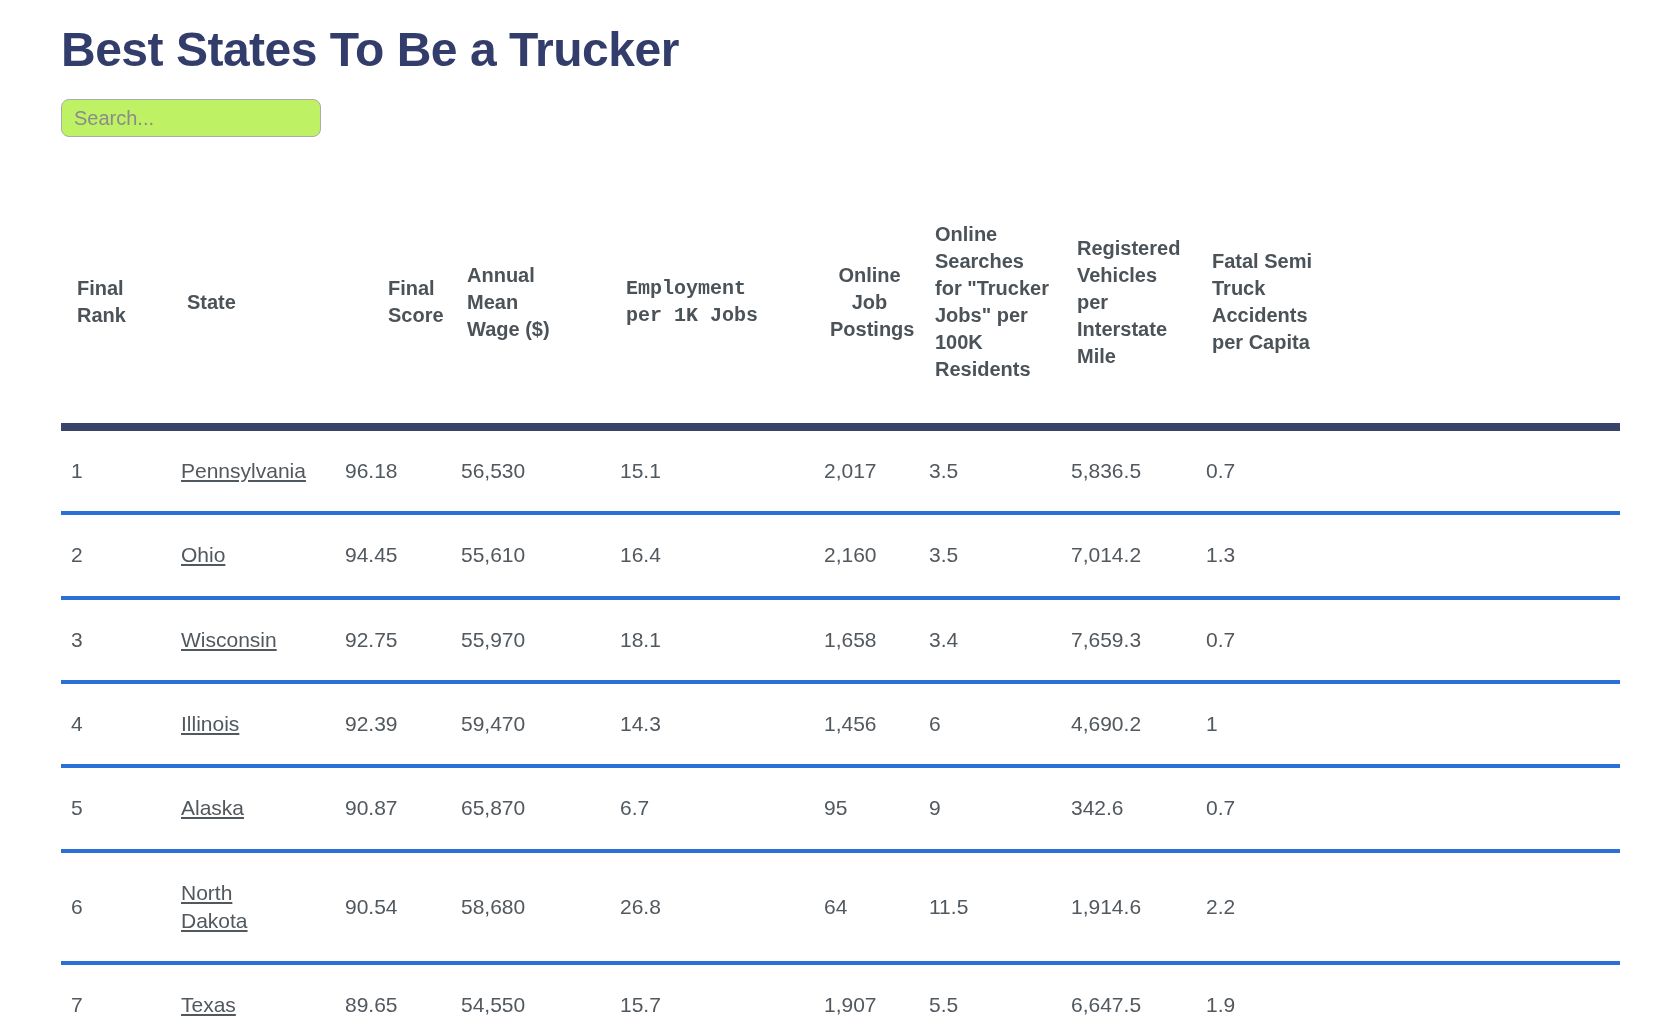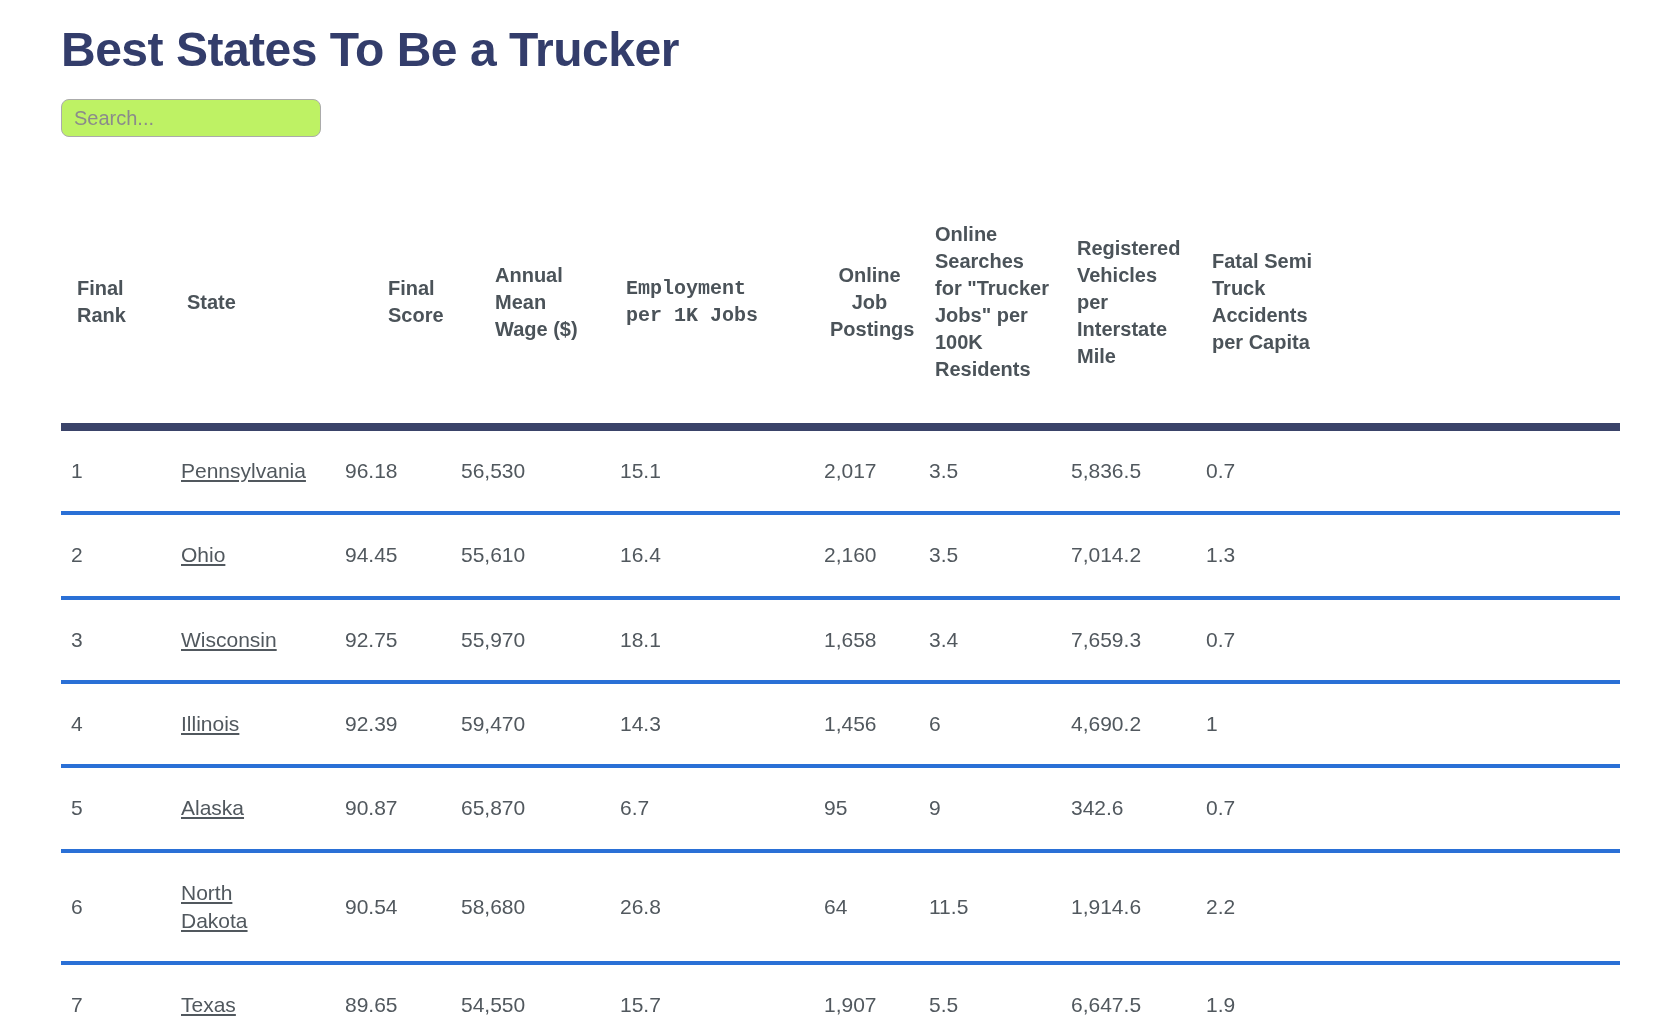--- a/index.html
+++ b/index.html
@@ -53,21 +53,21 @@
     color:var(--c-head-text);
     padding:40px 10px 40px 16px;
     border-bottom:8px solid var(--c-navy-border);
     line-height:1.35;
     cursor:pointer;
   }
   thead th .th-inner{display:block;}
   
   .th-inner.col1{max-width:80px;}
   .th-inner.col3{max-width:80px;margin-left:37px;}
-  .th-inner.col4{max-width:98px;margin-left:28px;}
+  .th-inner.col4{max-width:98px;}
   .th-inner.col5{max-width:160px;font-family:Liberation Mono, monospace;}
   .th-inner.col6{max-width:95px;text-align:center;}
   .th-inner.col7{max-width:140px;}
   .th-inner.col8{max-width:130px;}
   .th-inner.col9{max-width:110px;}
   tbody td{
     font-size:21px;
     color:var(--c-body-text);
     vertical-align:middle;
     padding:26px 10px 26px 10px;

